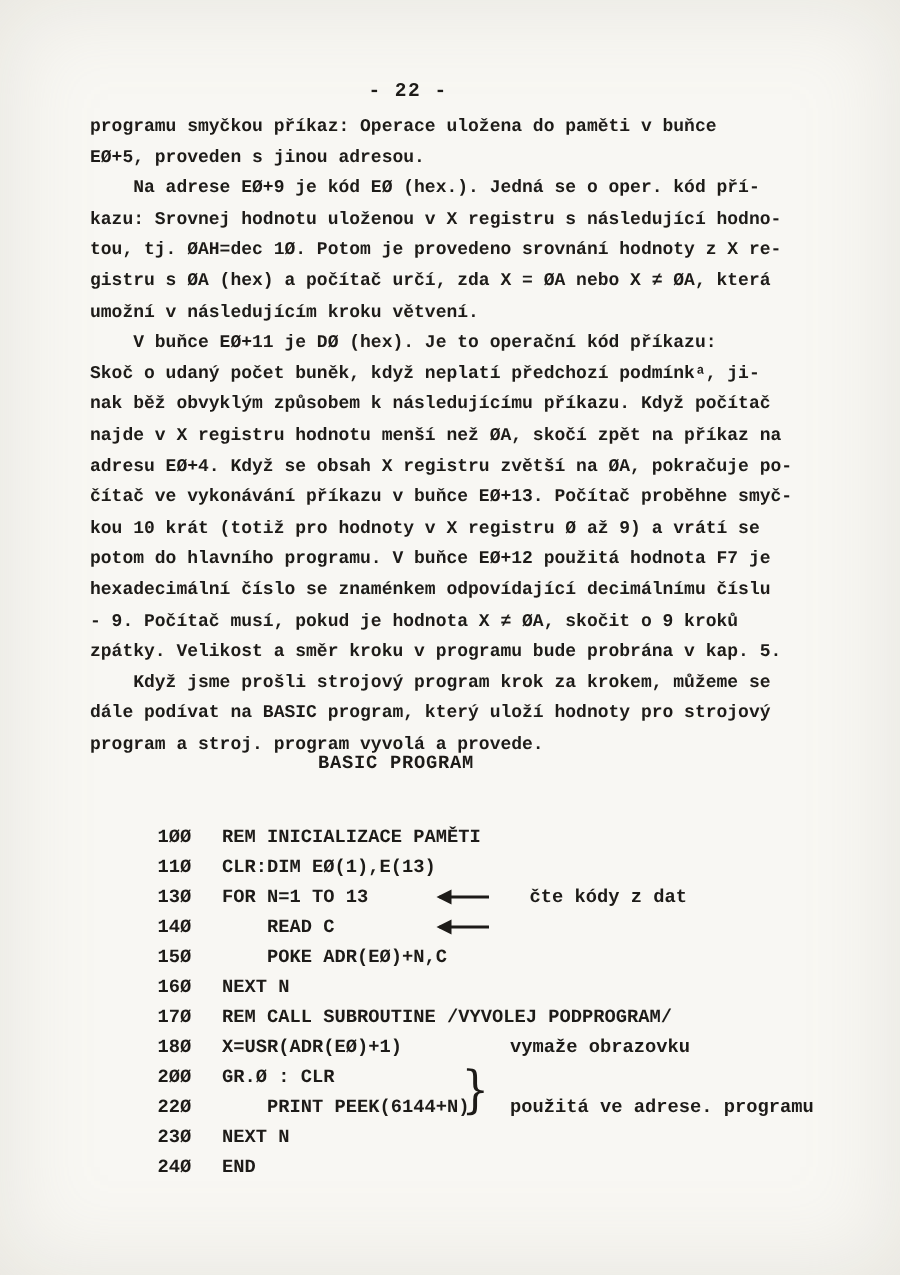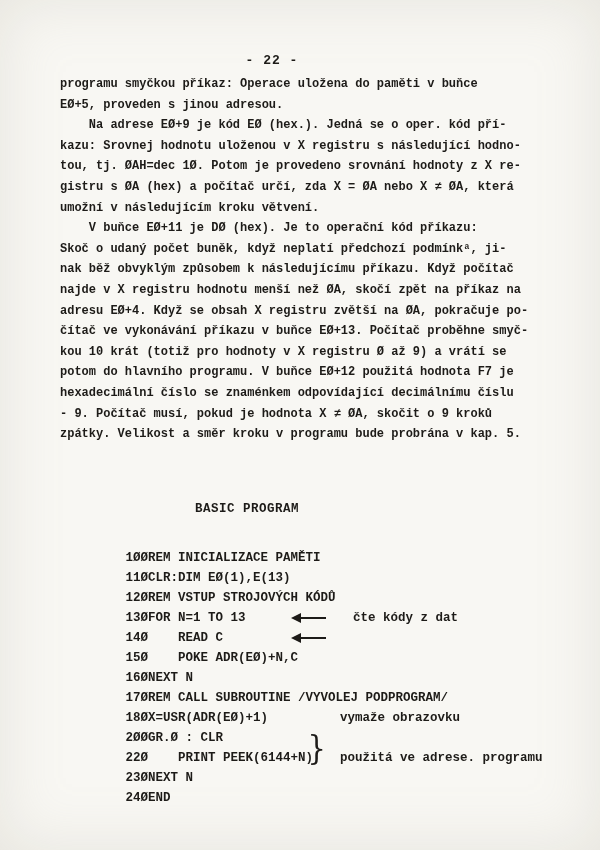--- a/index.html
+++ b/index.html
@@ -25,42 +25,41 @@
   }
   .body-text {
     position: absolute;
     top: 74px; left: 60px; width: 520px;
     font-size: 12px;
     line-height: 20.6px;
   }
   .para { margin: 0; white-space: pre; }
   .heading {
     position: absolute;
-    top: 502px; left: 47px; width: 400px;
+    top: 502px; left: 64px; width: 400px;
     text-align: center;
     font-size: 12.5px;
     letter-spacing: 0.5px;
     white-space: pre;
   }
   .listing {
     position: absolute;
     top: 528px; left: 60px; width: 520px;
     font-size: 12.5px;
   }
   .row {
     position: relative;
     height: 20px;
     line-height: 20px;
     white-space: pre;
   }
   .lineno {
     display: inline-block;
     width: 43px;
     white-space: pre;
-    text-align: right;
   }
   .code { white-space: pre; }
   .note {
     position: absolute;
     left: 280px; top: 0;
     white-space: pre;
     text-align: center;
   }
   .note-far { left: 293px; }
   .arrow-icon {
@@ -107,37 +106,37 @@
 Skoč o udaný počet buněk, když neplatí předchozí podmínkᵃ, ji-
 nak běž obvyklým způsobem k následujícímu příkazu. Když počítač
 najde v X registru hodnotu menší než ØA, skočí zpět na příkaz na
 adresu EØ+4. Když se obsah X registru zvětší na ØA, pokračuje po-
 čítač ve vykonávání příkazu v buňce EØ+13. Počítač proběhne smyč-
 kou 10 krát (totiž pro hodnoty v X registru Ø až 9) a vrátí se
 potom do hlavního programu. V buňce EØ+12 použitá hodnota F7 je
 hexadecimální číslo se znaménkem odpovídající decimálnímu číslu
 - 9. Počítač musí, pokud je hodnota X ≠ ØA, skočit o 9 kroků
 zpátky. Velikost a směr kroku v programu bude probrána v kap. 5.</div>
+    <div class="para">    Když jsme prošli strojový program krok za krokem, můžeme se
+dále podívat na BASIC program, který uloží hodnoty pro strojový
+program a stroj. program vyvolá a provede.</div>
   </div>
 
   <div class="heading">BASIC PROGRAM</div>
 
   <div class="listing">
 
     <div class="row">
       <span class="lineno">1ØØ</span><span class="code">REM INICIALIZACE PAMĚTI</span>
     </div>
 
     <div class="row">
       <span class="lineno">11Ø</span><span class="code">CLR:DIM EØ(1),E(13)</span>
     </div>
 
-    <div class="row">
-      <span class="lineno">12Ø</span><span class="code">REM VSTUP STROJOVÝCH KÓDŮ</span>
-    </div>
 
     <div class="row">
       <span class="lineno">13Ø</span><span class="code">FOR N=1 TO 13</span>
     </div>
 
     <div class="row">
       <span class="lineno">14Ø</span><span class="code">    READ C</span>
       <span class="arrow-icon"></span>
       <span class="note note-far">čte kódy z dat</span>
     </div>

